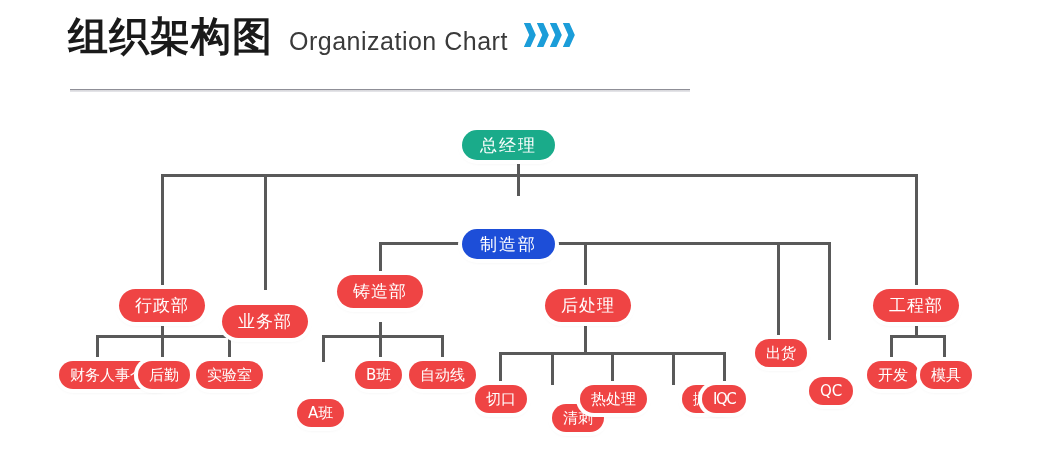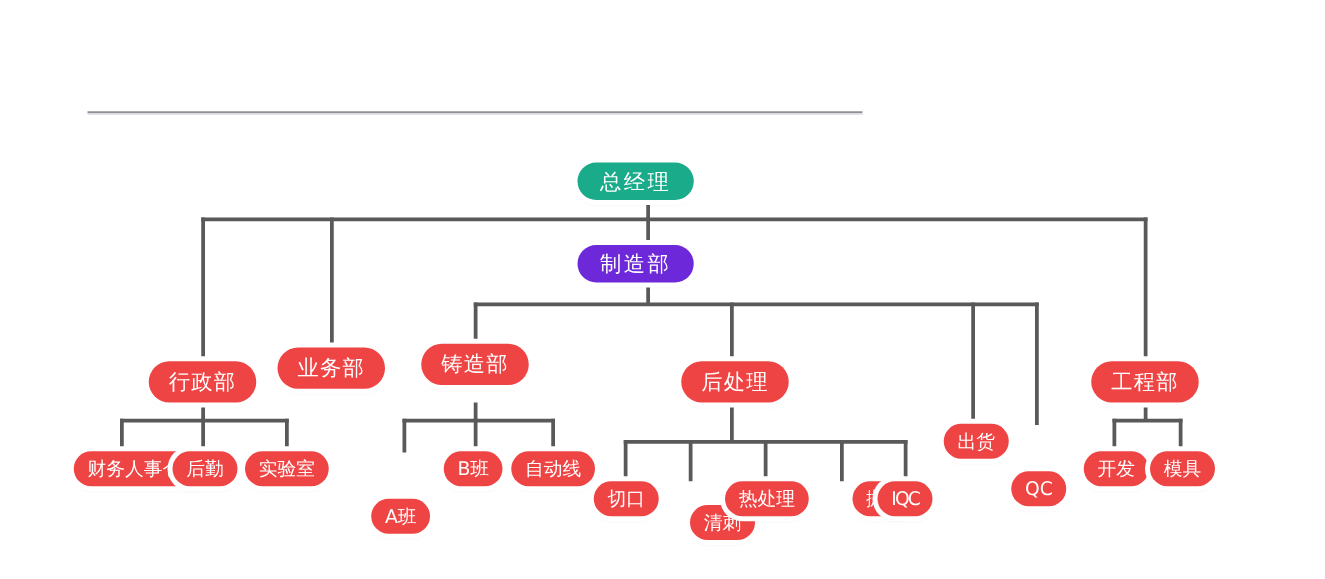--- a/index.html
+++ b/index.html
@@ -88,34 +88,44 @@
     justify-content: center;
     border-radius: 999px;
     color: #ffffff;
     white-space: nowrap;
     box-shadow: 0 0 0 4px #ffffff, 0 2px 4px rgba(0,0,0,0.16);
     font-family: "DejaVu Sans", "Liberation Sans", sans-serif;
     font-weight: normal;
     z-index: 3;
   }
   .node.green  { background: #1aab8a; }
-  .node.blue   { background: #6d28d9; }
+  .node.blue   { background: #1d4ed8; margin-top: 33px; }
   .node.red    { background: #ef4444; }
   .node.orange { background: #ef4444; }
 
   .lvl1 { height: 30px; font-size: 17px; letter-spacing: 2px; padding: 0 18px; }
   .lvl2 { height: 30px; font-size: 17px; letter-spacing: 2px; padding: 0 18px; }
   .lvl3 { height: 33px; font-size: 17px; letter-spacing: 1px; padding: 0 16px; }
   .lvl4 { height: 28px; font-size: 15px; letter-spacing: 0px; padding: 0 11px; }
   .tight { letter-spacing: -1.5px; }
 </style>
 </head>
 <body>
 
 <div class="header">
+  <div class="title-row">
+    <div class="title-cn">组织架构图</div>
+    <div class="title-en">Organization Chart</div>
+    <div class="chevrons">
+      <span class="chevron"></span>
+      <span class="chevron"></span>
+      <span class="chevron"></span>
+      <span class="chevron"></span>
+    </div>
+  </div>
   <div class="divider"></div>
 </div>
 
 <div class="chart">
 
   <div class="ln v" style="left:517px; top:160px;  height:17px;"></div>
   <div class="ln h" style="left:161px; top:174px;  width:757px;"></div>
   <div class="ln v" style="left:161px; top:174px;  height:116px;"></div>
   <div class="ln v" style="left:264px; top:174px;  height:116px;"></div>
   <div class="ln v" style="left:915px; top:174px;  height:116px;"></div>
@@ -151,21 +161,21 @@
   <div class="ln v" style="left:915px; top:322px;  height:14px;"></div>
   <div class="ln h" style="left:890px; top:335px;  width:56px;"></div>
   <div class="ln v" style="left:890px; top:335px;  height:27px;"></div>
   <div class="ln v" style="left:943px; top:335px;  height:27px;"></div>
 
   <div class="node green lvl1" style="left:462px; top:130px;">总经理</div>
 
   <div class="node blue lvl2" style="left:462px; top:196px;">制造部</div>
 
   <div class="node red lvl3" style="left:119px; top:289px;">行政部</div>
-  <div class="node red lvl3" style="left:222px; top:278px;font-family:Liberation Serif, serif;">业务部</div>
+  <div class="node red lvl3" style="left:222px; top:305px;font-family:Liberation Serif, serif;">业务部</div>
   <div class="node red lvl3" style="left:337px; top:275px;">铸造部</div>
   <div class="node red lvl3" style="left:545px; top:289px;">后处理</div>
   <div class="node red lvl3" style="left:873px; top:289px;">工程部</div>
 
   <div class="node orange lvl4" style="left:755px; top:339px;">出货</div>
   <div class="node orange lvl4" style="left:809px; top:339px;margin-top:38px;">QC</div>
 
   <div class="node orange lvl4" style="left:59px;  top:361px;">财务人事仓库</div>
   <div class="node orange lvl4" style="left:138px; top:361px;">后勤</div>
   <div class="node orange lvl4" style="left:196px; top:361px;">实验室</div>

